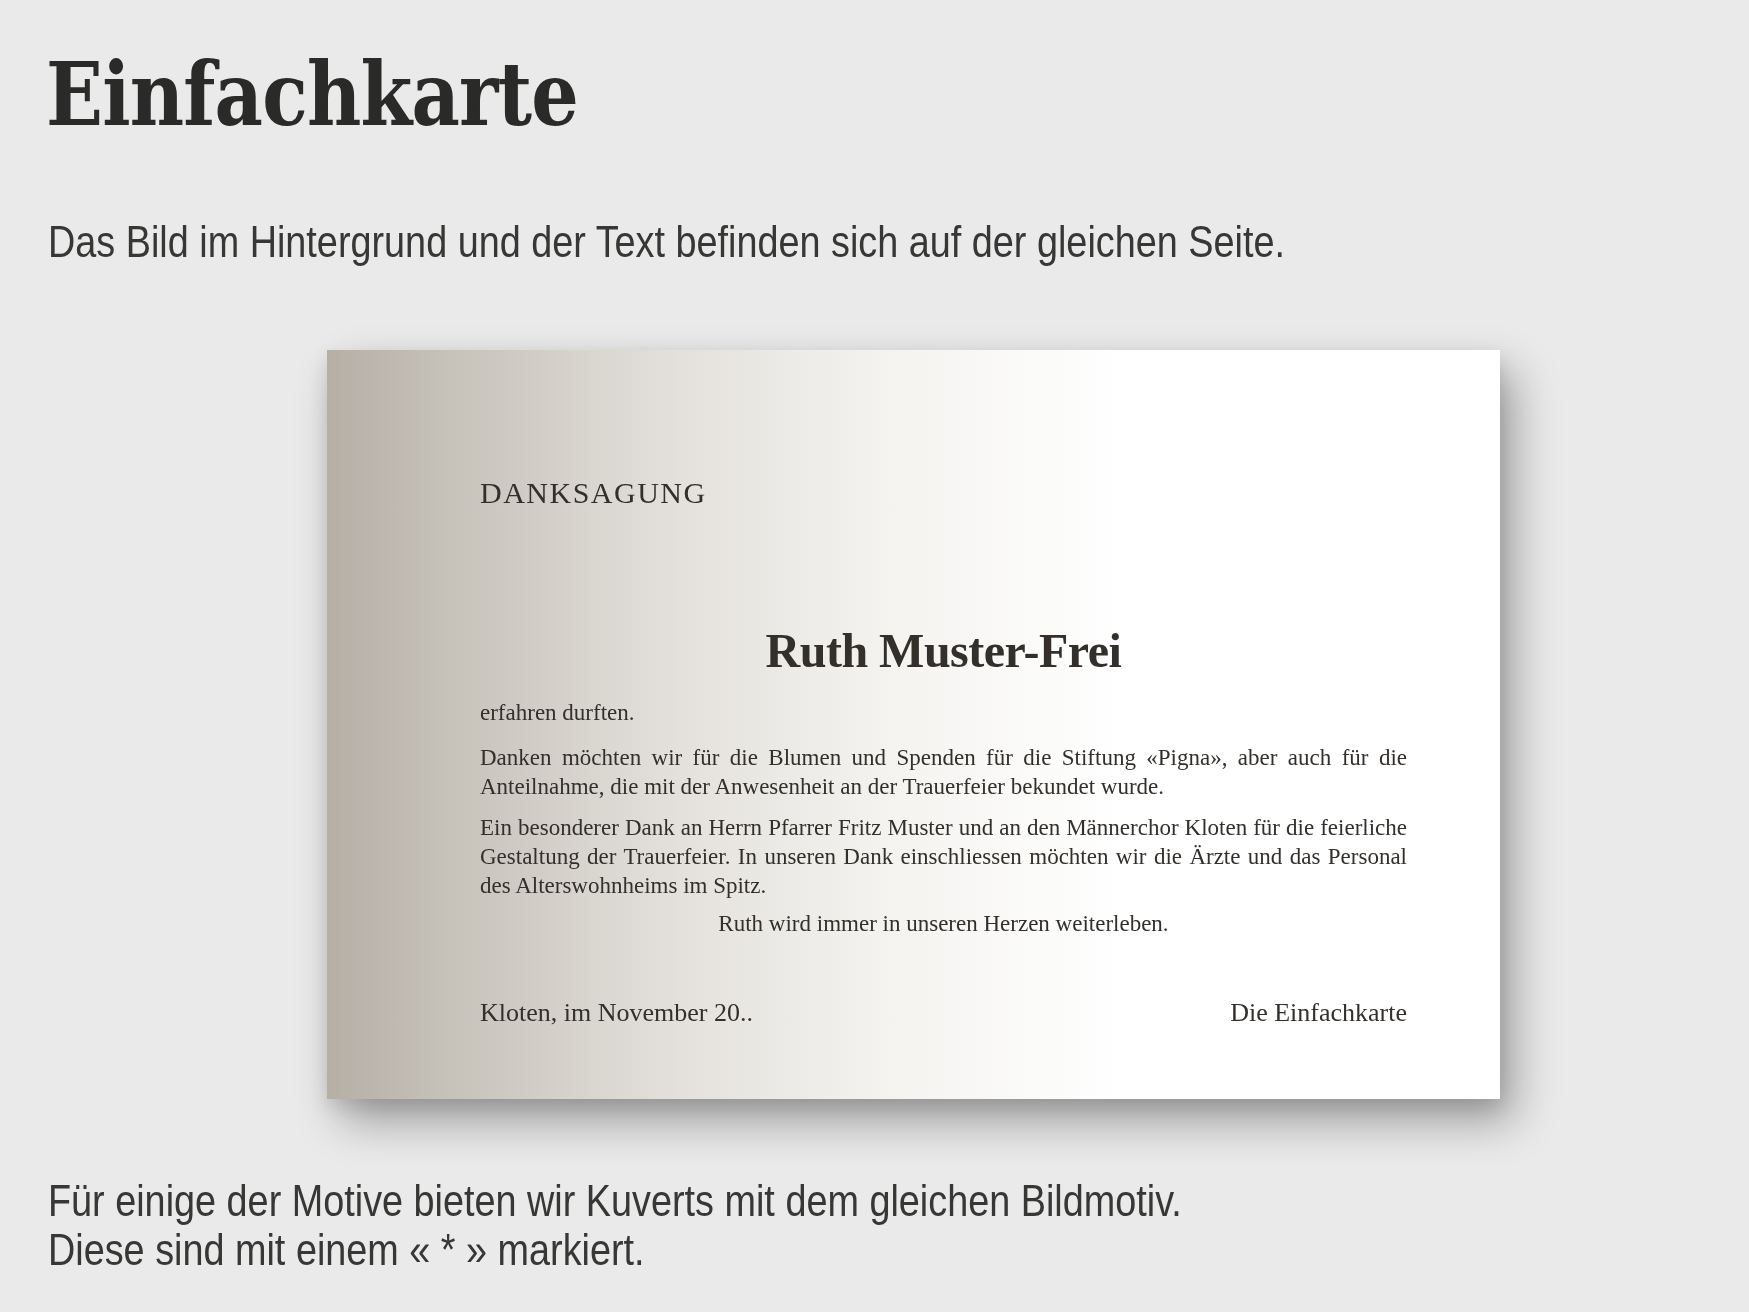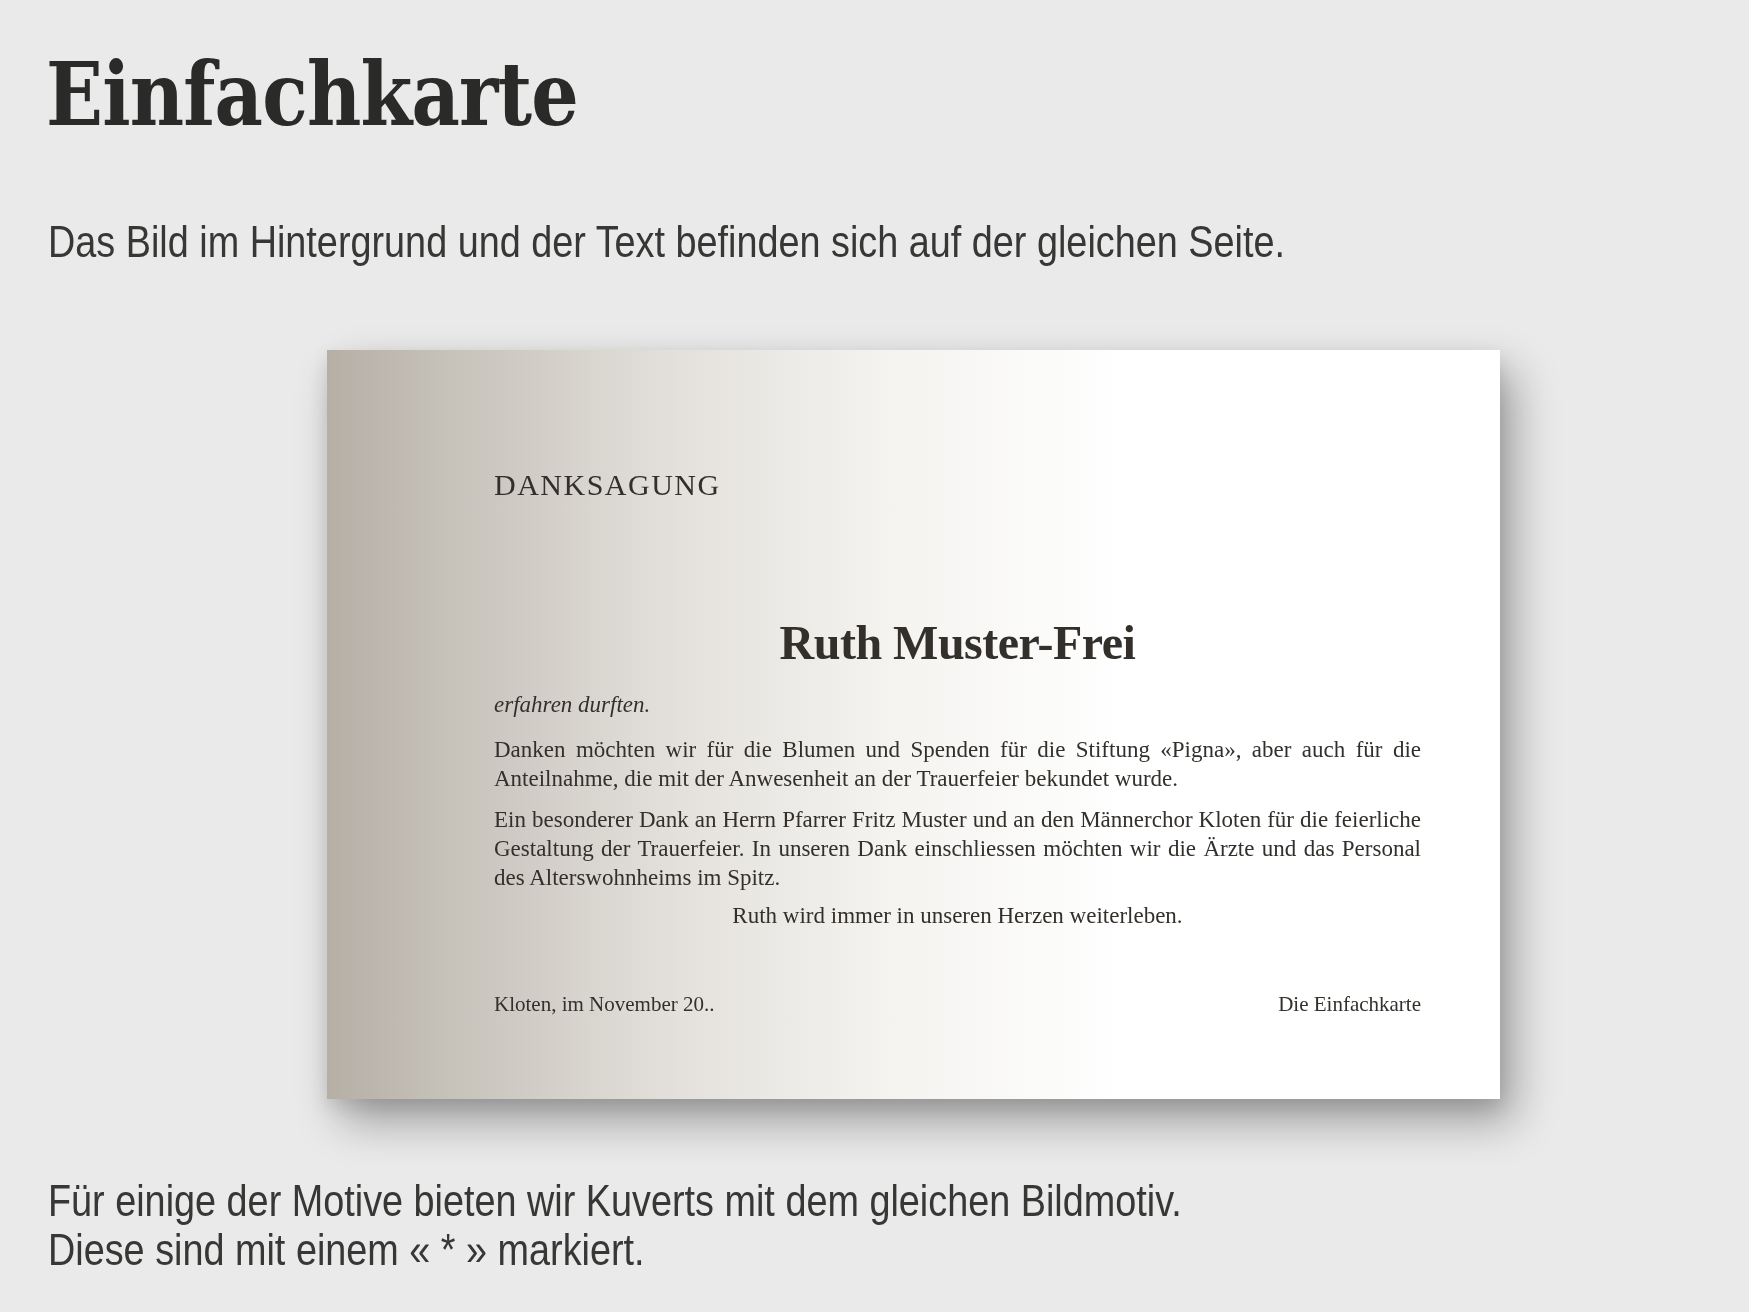--- a/index.html
+++ b/index.html
@@ -58,53 +58,52 @@
       var(--grad_start) 0%,
       var(--grad_mid1) 10%,
       var(--grad_mid2) 30%,
       var(--grad_mid3) 48%,
       var(--grad_end) 68%,
       var(--grad_end) 100%);
     box-shadow: 14px 22px 42px rgba(0,0,0,0.33),
                 0 8px 18px rgba(0,0,0,0.10);
   }
   .card-inner {
-    position:absolute; left:153px; top:0;
+    position:absolute; left:153px; top:8px;
     width:927px; height:100%;
     font-family:"Liberation Serif", serif;
     color:var(--card_text);
-    margin-left:14px;
   }
   .card-heading {
     position:absolute; top:120px; left:0;
     font-size:30px; line-height:30px;
     letter-spacing:1.5px;
     font-weight:normal;
   }
   .card-p {
     position:absolute; left:0; width:927px;
     font-size:23px; line-height:29px;
     text-align:justify;
   }
   .p1 { top:171px; }
   .memorial-name {
     position:absolute; top:270px; left:0; width:927px;
     font-size:48px; line-height:45px;
     font-weight:bold;
     text-align:center;
     letter-spacing:-0.5px;
   }
-  .p2 { top:340px; text-align:left;font-style:italic; }
+  .p2 { top:340px; text-align:left; }
   .p3 { top:385px; }
   .p4 { top:455px; }
   .p5 { top:551px; text-align:center; }
   .card-footer {
     position:absolute; top:640px; left:0; width:927px;
     display:flex; justify-content:space-between;
-    font-size:21px; line-height:29px;
+    font-size:26px; line-height:29px;
   }
 </style>
 </head>
 <body>
 
 <h1 class="page-title">Einfachkarte</h1>
 
 <p class="page-subtitle">Das Bild im Hintergrund und der Text befinden sich auf der gleichen Seite.</p>
 
 <div class="card">

